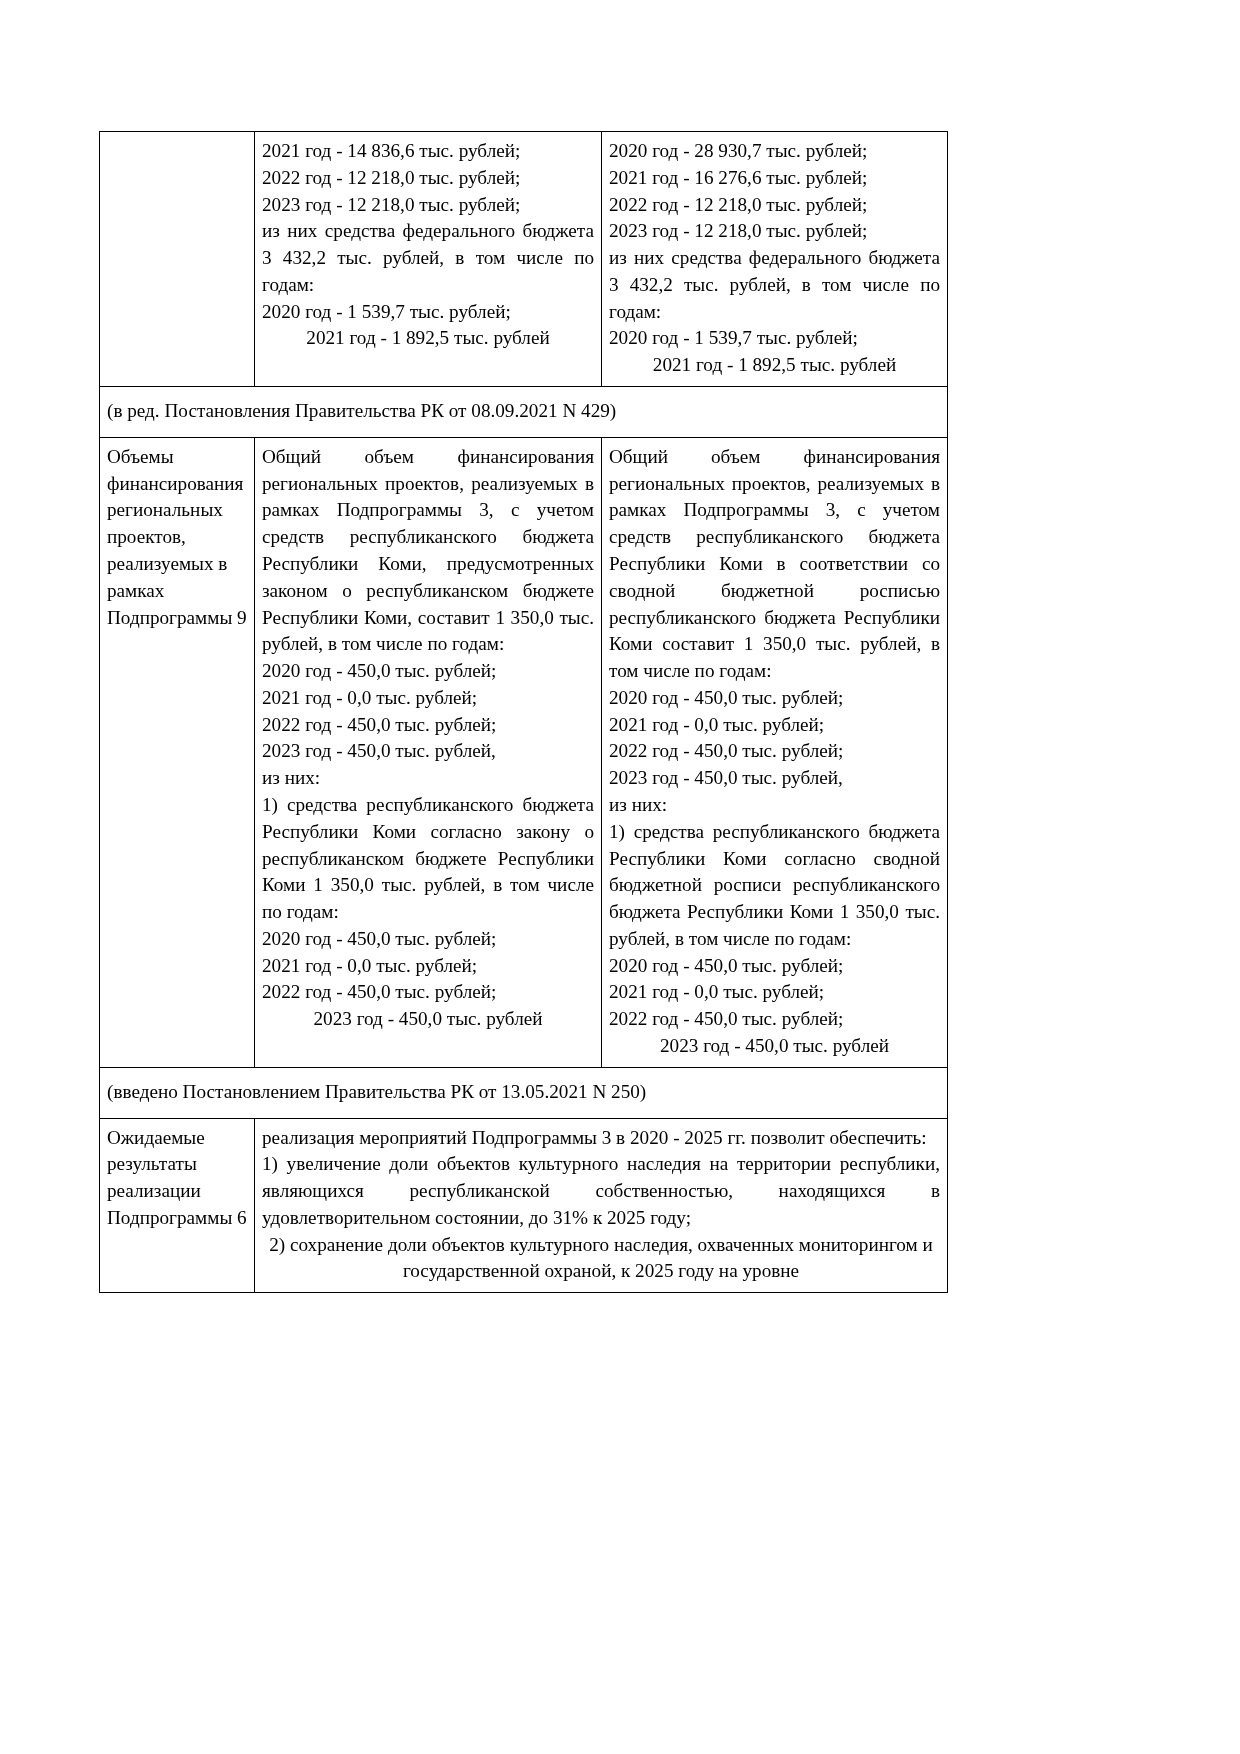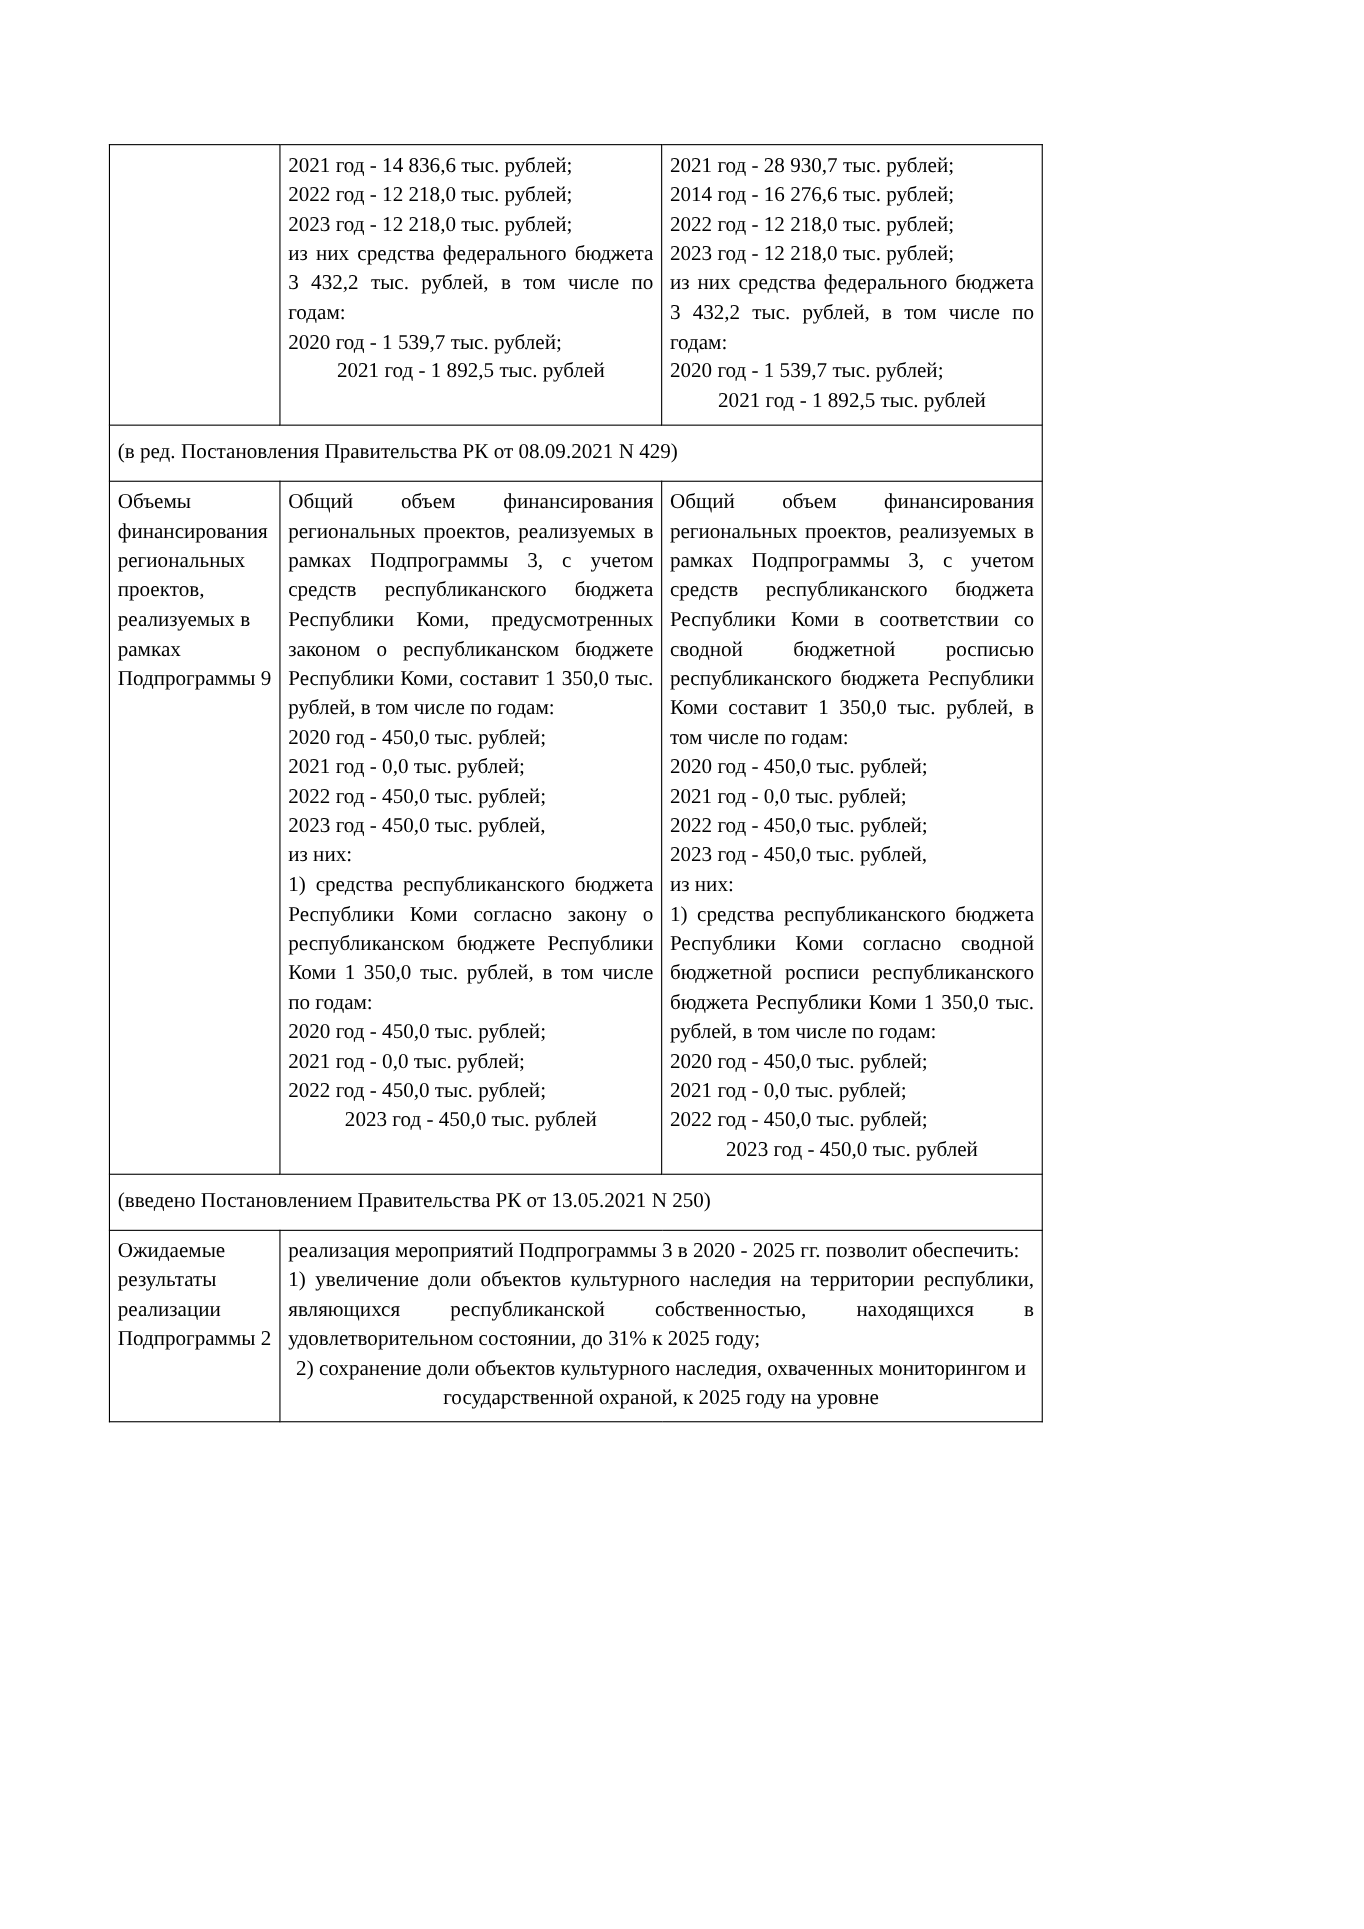--- a/index.html
+++ b/index.html
@@ -74,22 +74,22 @@
         <td class="empty-cell"></td>
         <td class="just">
           <p>2021 год - 14 836,6 тыс. рублей;</p>
           <p>2022 год - 12 218,0 тыс. рублей;</p>
           <p>2023 год - 12 218,0 тыс. рублей;</p>
           <p>из них средства федерального бюджета 3 432,2 тыс. рублей, в том числе по годам:</p>
           <p>2020 год - 1 539,7 тыс. рублей;</p>
           <p class="last">2021 год - 1 892,5 тыс. рублей</p>
         </td>
         <td class="just">
-          <p>2021 год - 28 930,7 тыс. рублей;</p>
-          <p>2014 год - 16 276,6 тыс. рублей;</p>
+          <p>2020 год - 28 930,7 тыс. рублей;</p>
+          <p>2021 год - 16 276,6 тыс. рублей;</p>
           <p>2022 год - 12 218,0 тыс. рублей;</p>
           <p>2023 год - 12 218,0 тыс. рублей;</p>
           <p>из них средства федерального бюджета 3 432,2 тыс. рублей, в том числе по годам:</p>
           <p>2020 год - 1 539,7 тыс. рублей;</p>
           <p class="last">2021 год - 1 892,5 тыс. рублей</p>
         </td>
       </tr>
 
       <tr>
         <td class="note" colspan="3">(в ред. Постановления Правительства РК от 08.09.2021 N 429)</td>
@@ -123,21 +123,21 @@
           <p>2022 год - 450,0 тыс. рублей;</p>
           <p class="last">2023 год - 450,0 тыс. рублей</p>
         </td>
       </tr>
 
       <tr>
         <td class="note" colspan="3">(введено Постановлением Правительства РК от 13.05.2021 N 250)</td>
       </tr>
 
       <tr>
-        <td class="plain">Ожидаемые результаты реализации Подпрограммы 2</td>
+        <td class="plain">Ожидаемые результаты реализации Подпрограммы 6</td>
         <td class="just" colspan="2">
           <p>реализация мероприятий Подпрограммы 3 в 2020 - 2025 гг. позволит обеспечить:</p>
           <p>1) увеличение доли объектов культурного наследия на территории республики, являющихся республиканской собственностью, находящихся в удовлетворительном состоянии, до 31% к 2025 году;</p>
           <p class="last">2) сохранение доли объектов культурного наследия, охваченных мониторингом и государственной охраной, к 2025 году на уровне</p>
         </td>
       </tr>
 
     </tbody>
   </table>
 

